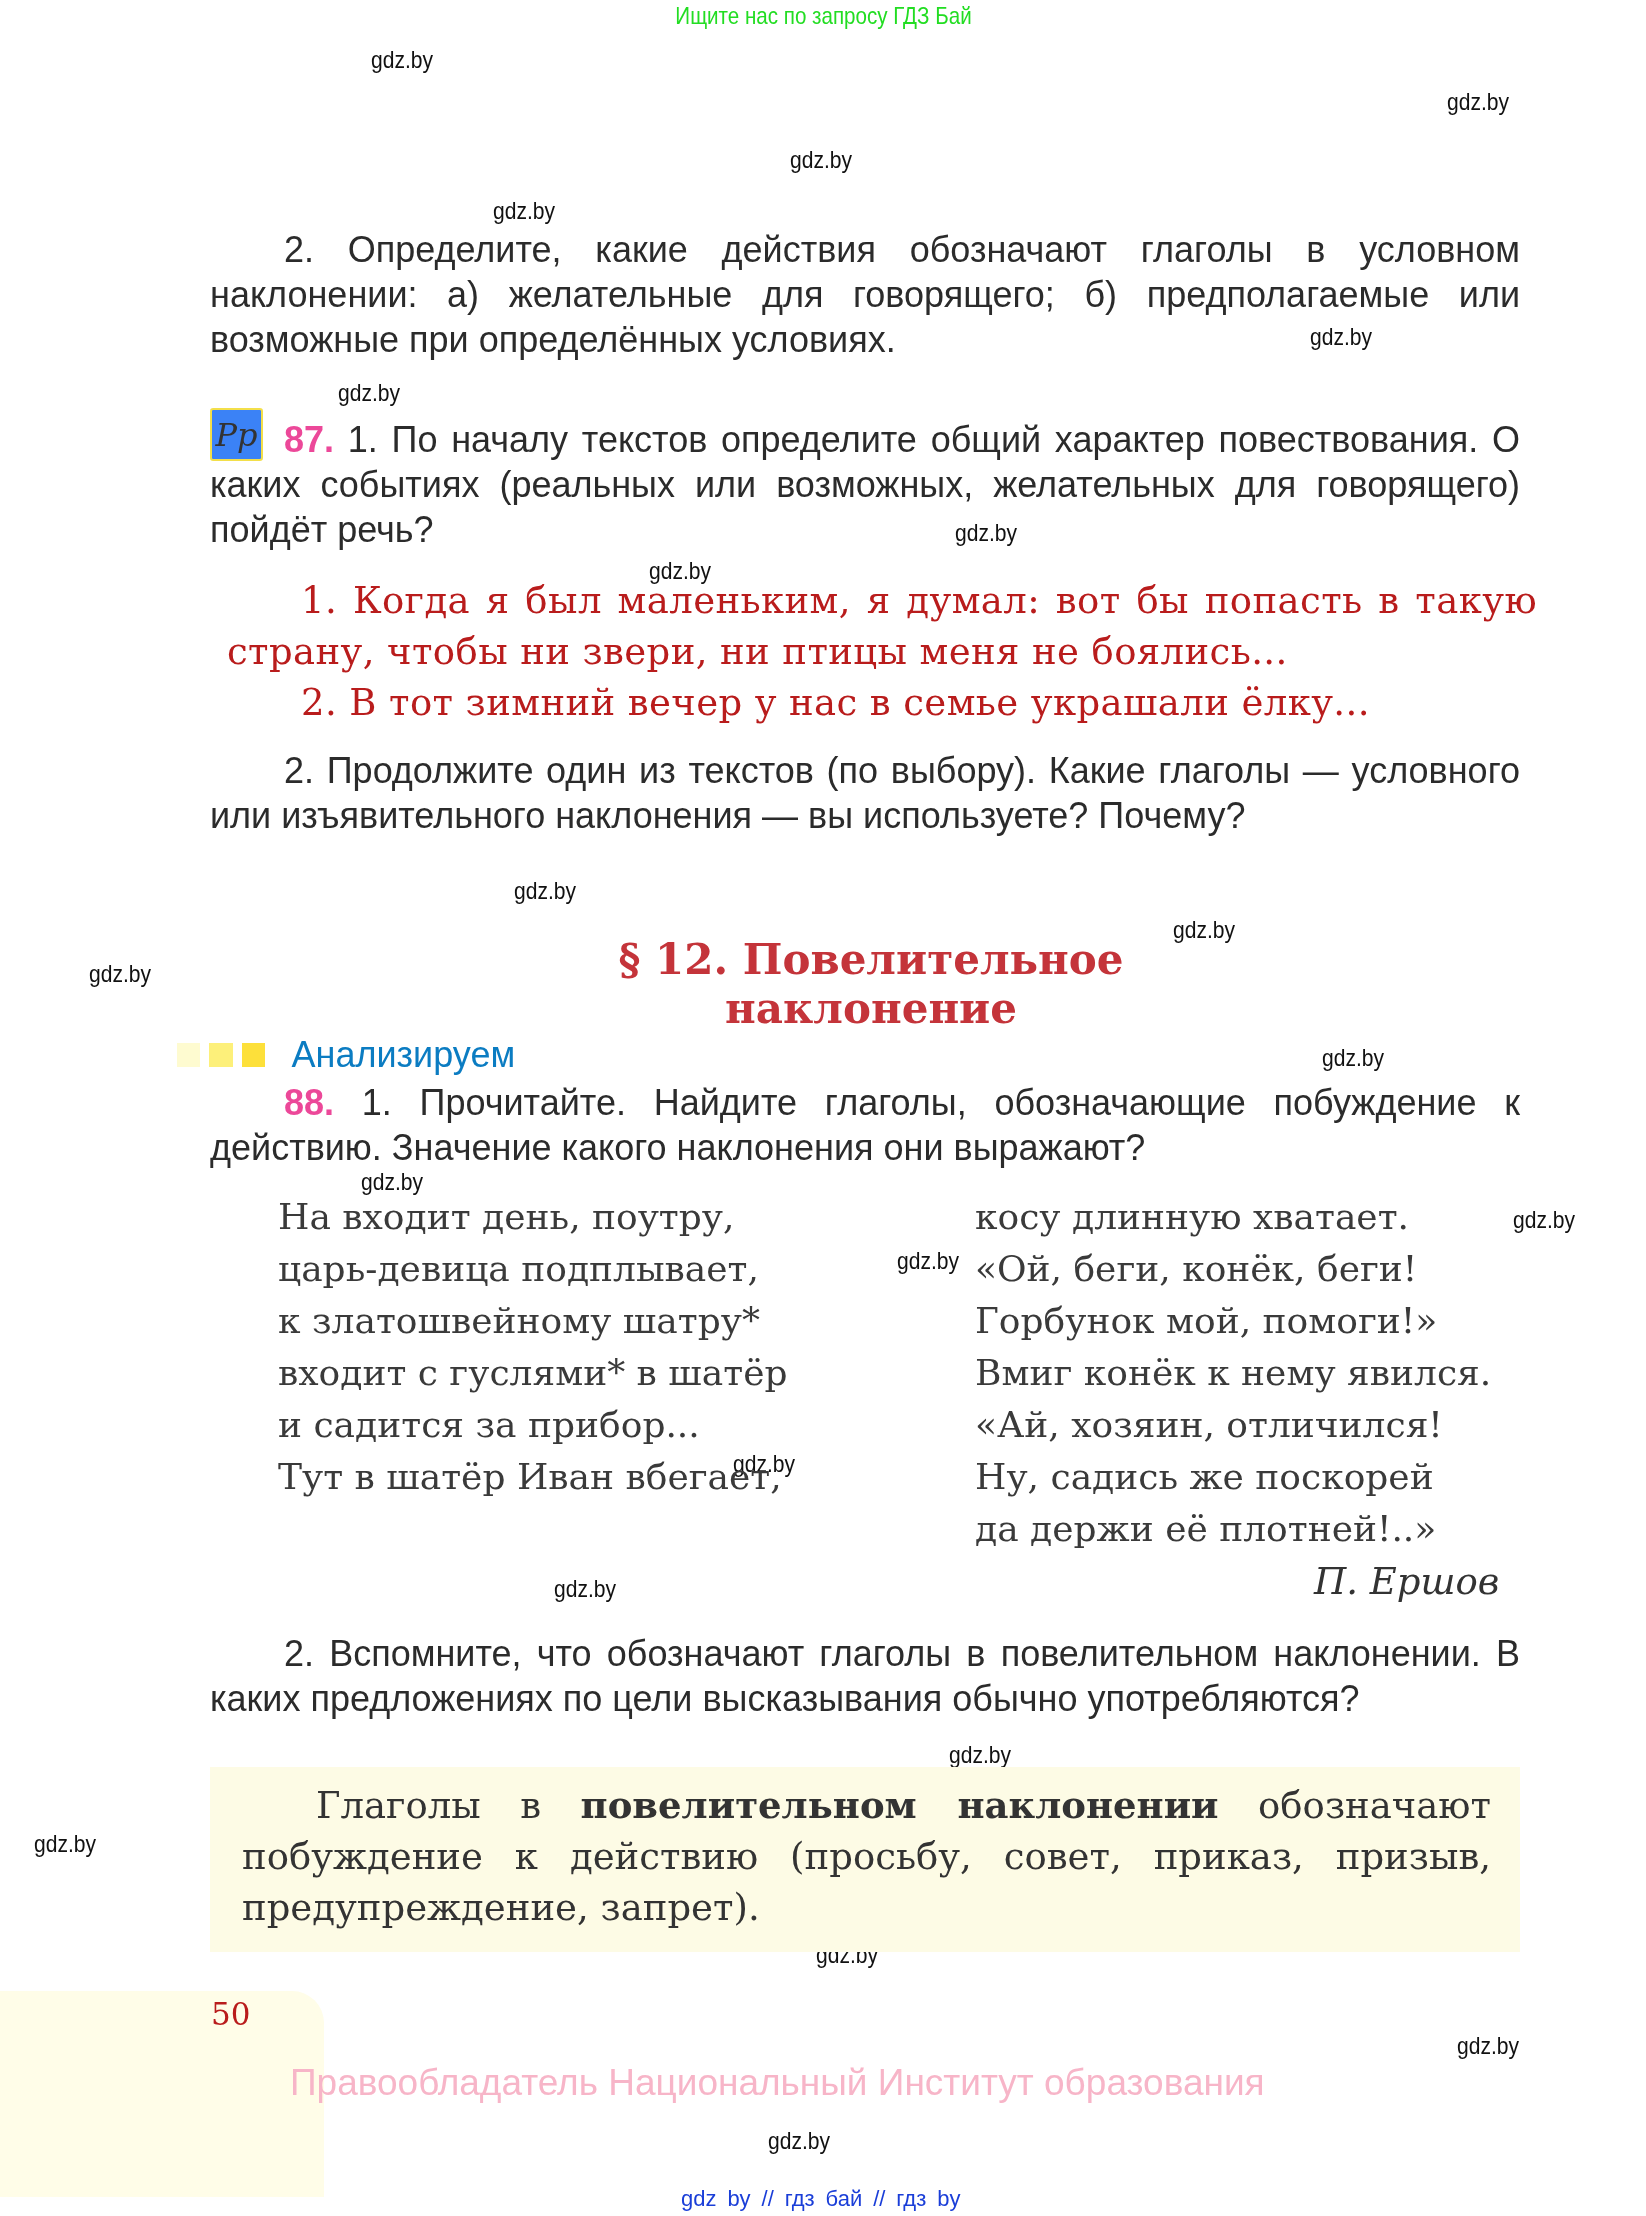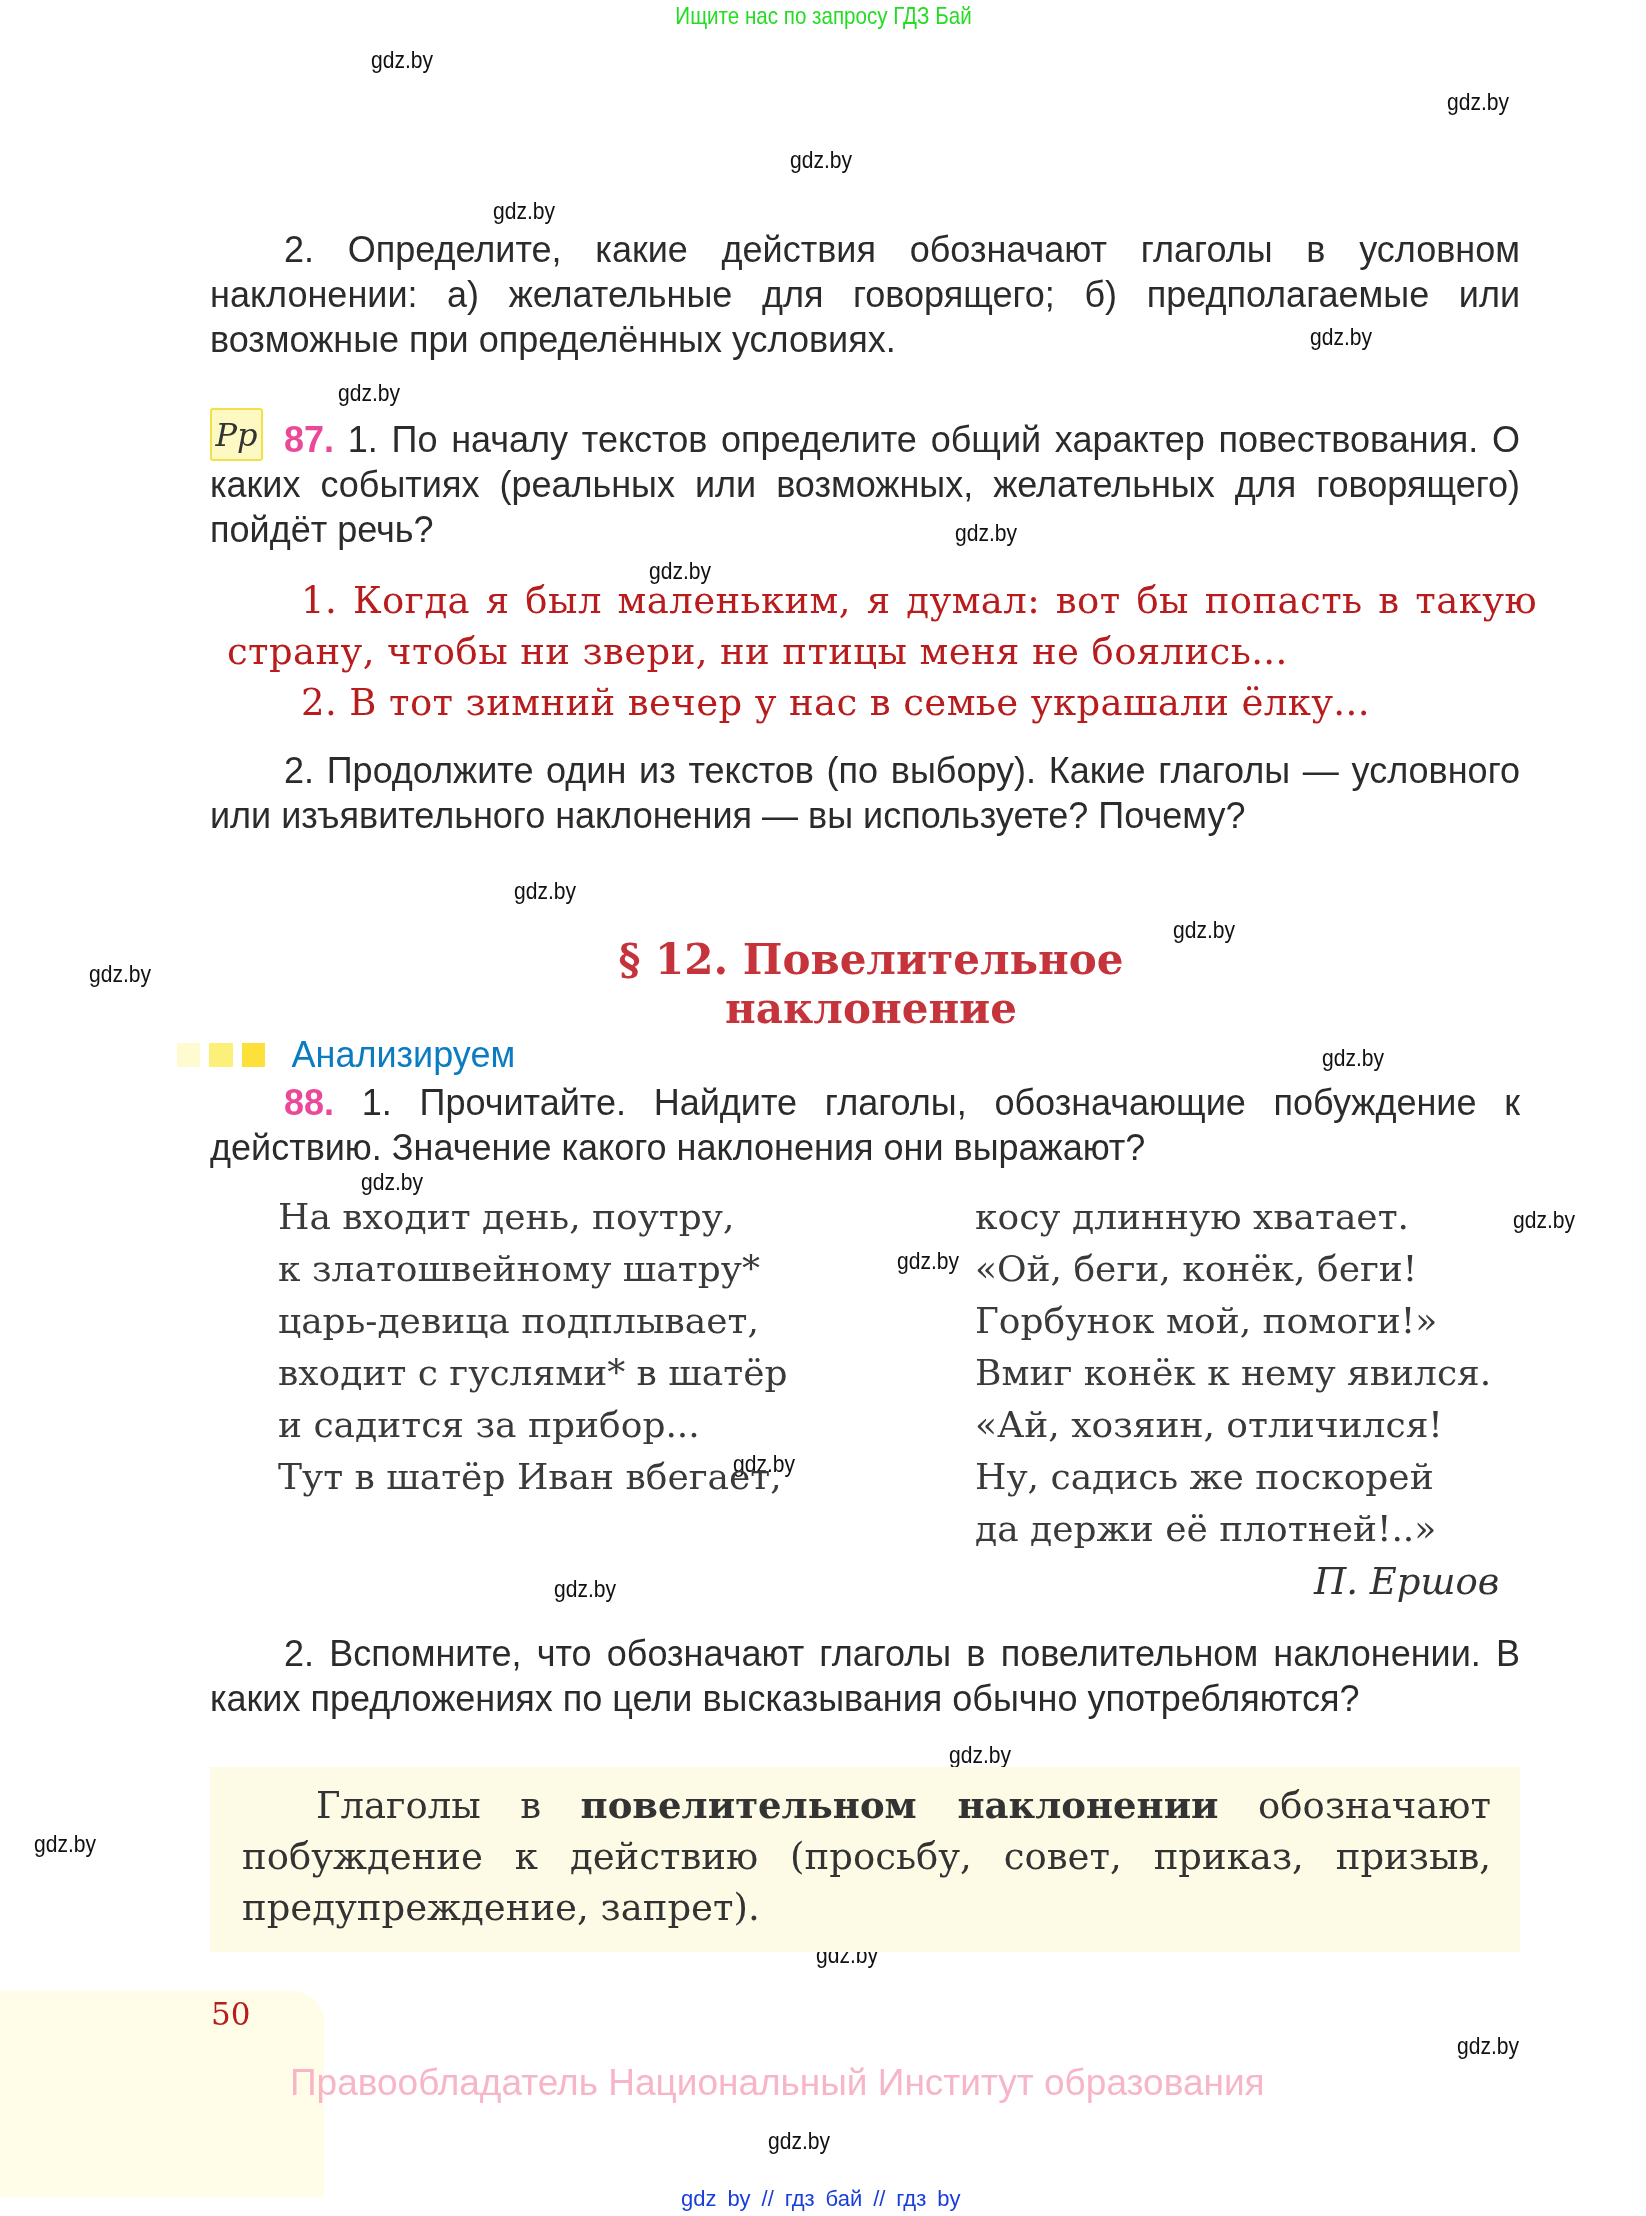--- a/index.html
+++ b/index.html
@@ -22,21 +22,21 @@
   }
   .indent { text-indent: 74px; }
   .serif-p {
     position: absolute; left: 227px; width: 1310px;
     font-family: "DejaVu Serif", serif; font-size: 37px; line-height: 51px;
     color: #b91c1c; letter-spacing: 0.4px;
   }
   .num-blue { color: #ec4899; font-weight: bold; }
   .pr-icon {
     position: absolute; left: 210px; top: 408px; width: 53px; height: 53px;
-    background: #fef9c3; border: 2.4px solid #f3df4a; border-radius: 3.2px; box-sizing: border-box;
+    background: #3b82f6; border: 2.4px solid #f3df4a; border-radius: 3.2px; box-sizing: border-box;
     font-family: "DejaVu Serif", serif; font-style: italic; font-size: 32px; color: #333;
     display: flex; align-items: center; justify-content: center;
   }
   .section-title {
     position: absolute; left: 484px; top: 935px; width: 774px; text-align: center;
     font-family: "DejaVu Serif", serif; font-weight: bold; font-size: 42px; color: #c4343a;
   }
   .analyze-row { position: absolute; left: 177px; top: 1034px; display: flex; align-items: center; }
   .sq { width: 23.4px; height: 23.4px; margin-right: 8.9px; }
   .analyze-label { color: #0b7cc2; font-size: 36px; margin-left: 17.7px; font-family: "Liberation Sans", sans-serif; }
@@ -126,22 +126,22 @@
   <div class="sq" style="background:#fefbd0"></div>
   <div class="sq" style="background:#fdf07a"></div>
   <div class="sq" style="background:#fde03a"></div>
   <span class="analyze-label">Анализируем</span>
 </div>
 
 <p class="sans-p indent" style="top:1080px;margin:0;"><span class="num-blue">88.</span> <span>1. Прочитайте. Найдите глаголы, обозначающие побуждение к действию. Значение какого наклонения они выражают?</span></p>
 
 <div class="poem-col" style="left:278px;top:1191px;">
   <div>На входит день, поутру,</div>
+  <div>царь-девица подплывает,</div>
   <div>к златошвейному шатру*</div>
-  <div>царь-девица подплывает,</div>
   <div>входит с гуслями* в шатёр</div>
   <div>и садится за прибор...</div>
   <div>Тут в шатёр Иван вбегает,</div>
 </div>
 
 <div class="poem-col" style="left:975px;top:1191px;">
   <div>косу длинную хватает.</div>
   <div>«Ой, беги, конёк, беги!</div>
   <div>Горбунок мой, помоги!»</div>
   <div>Вмиг конёк к нему явился.</div>

